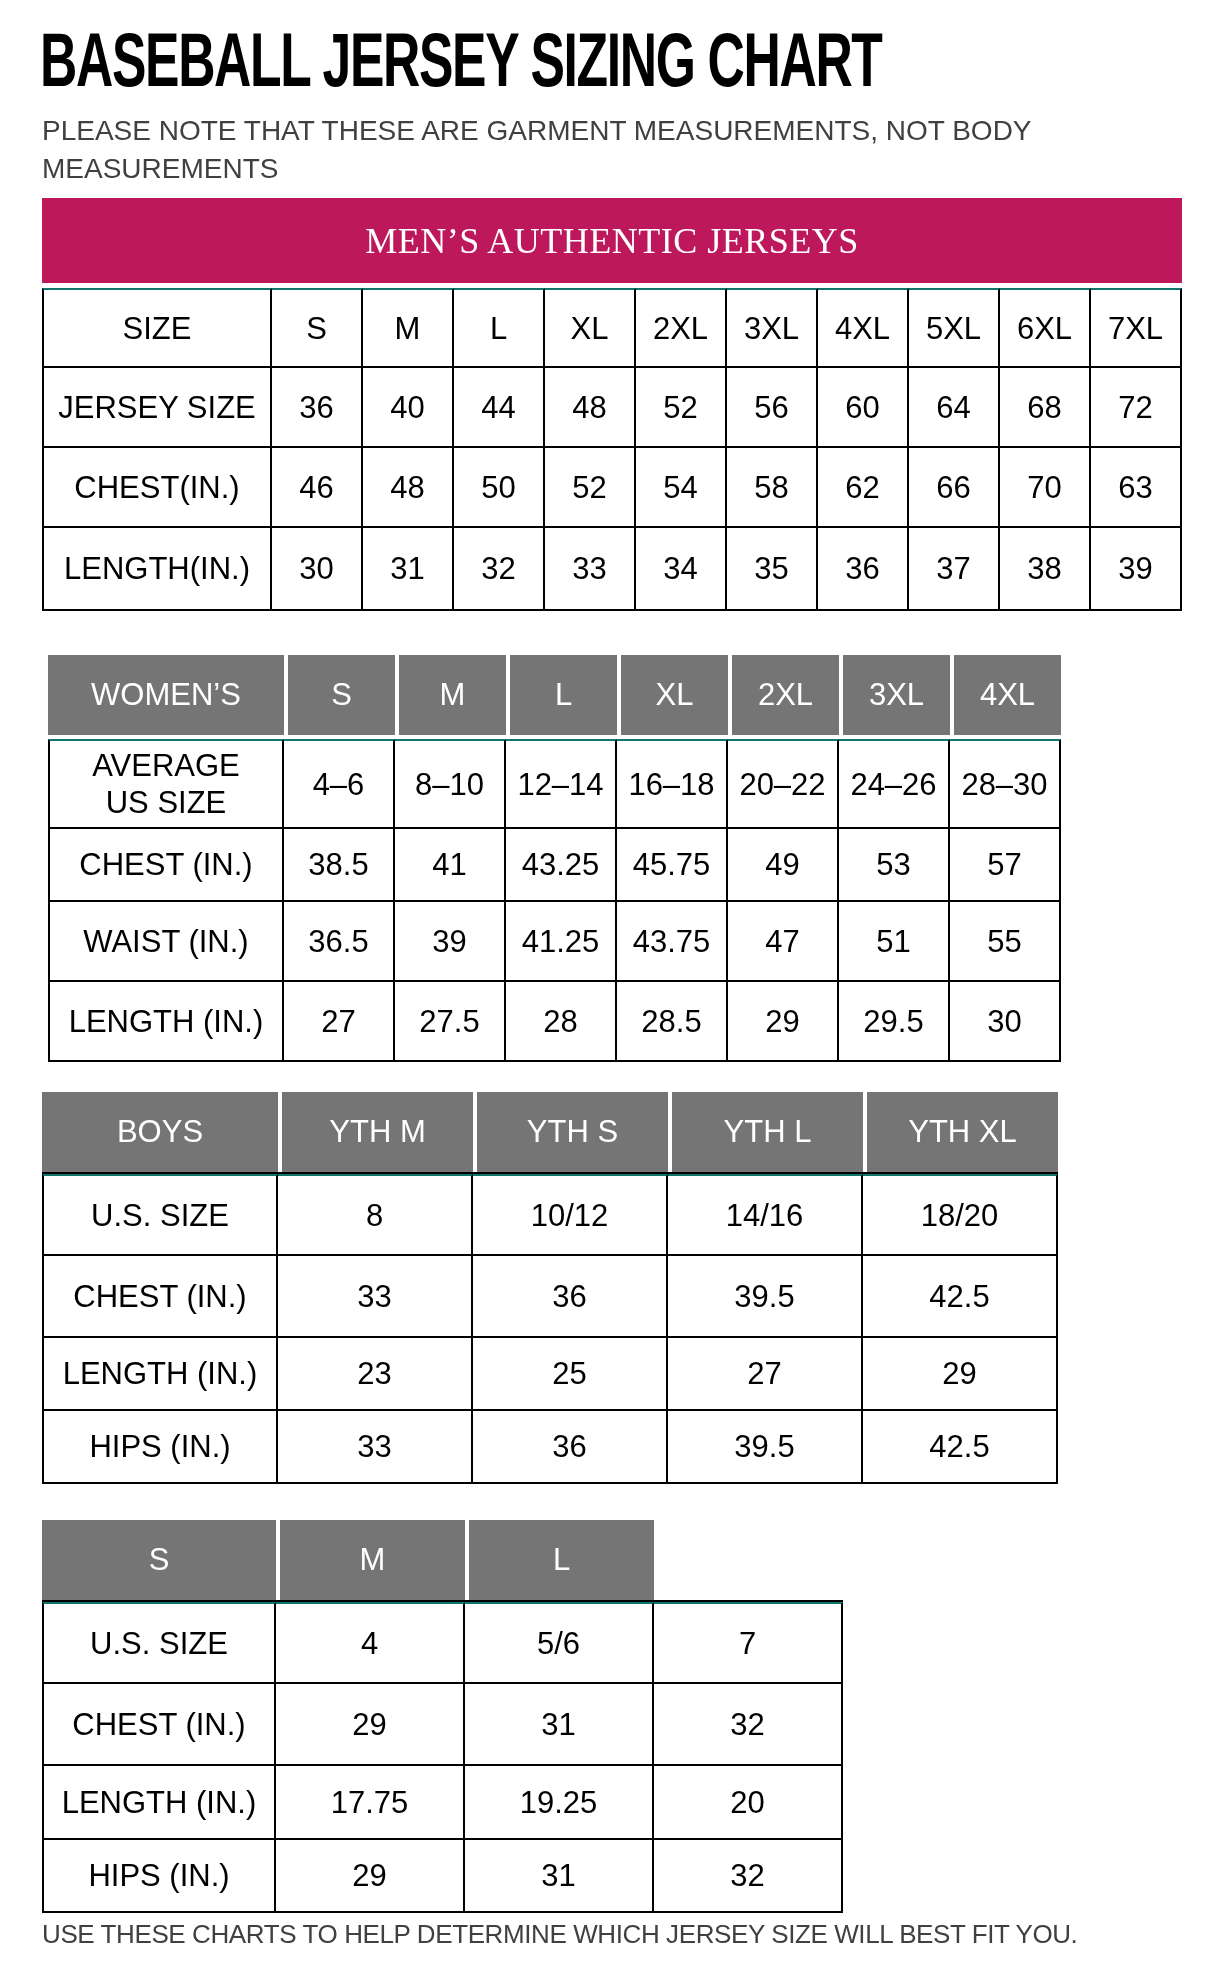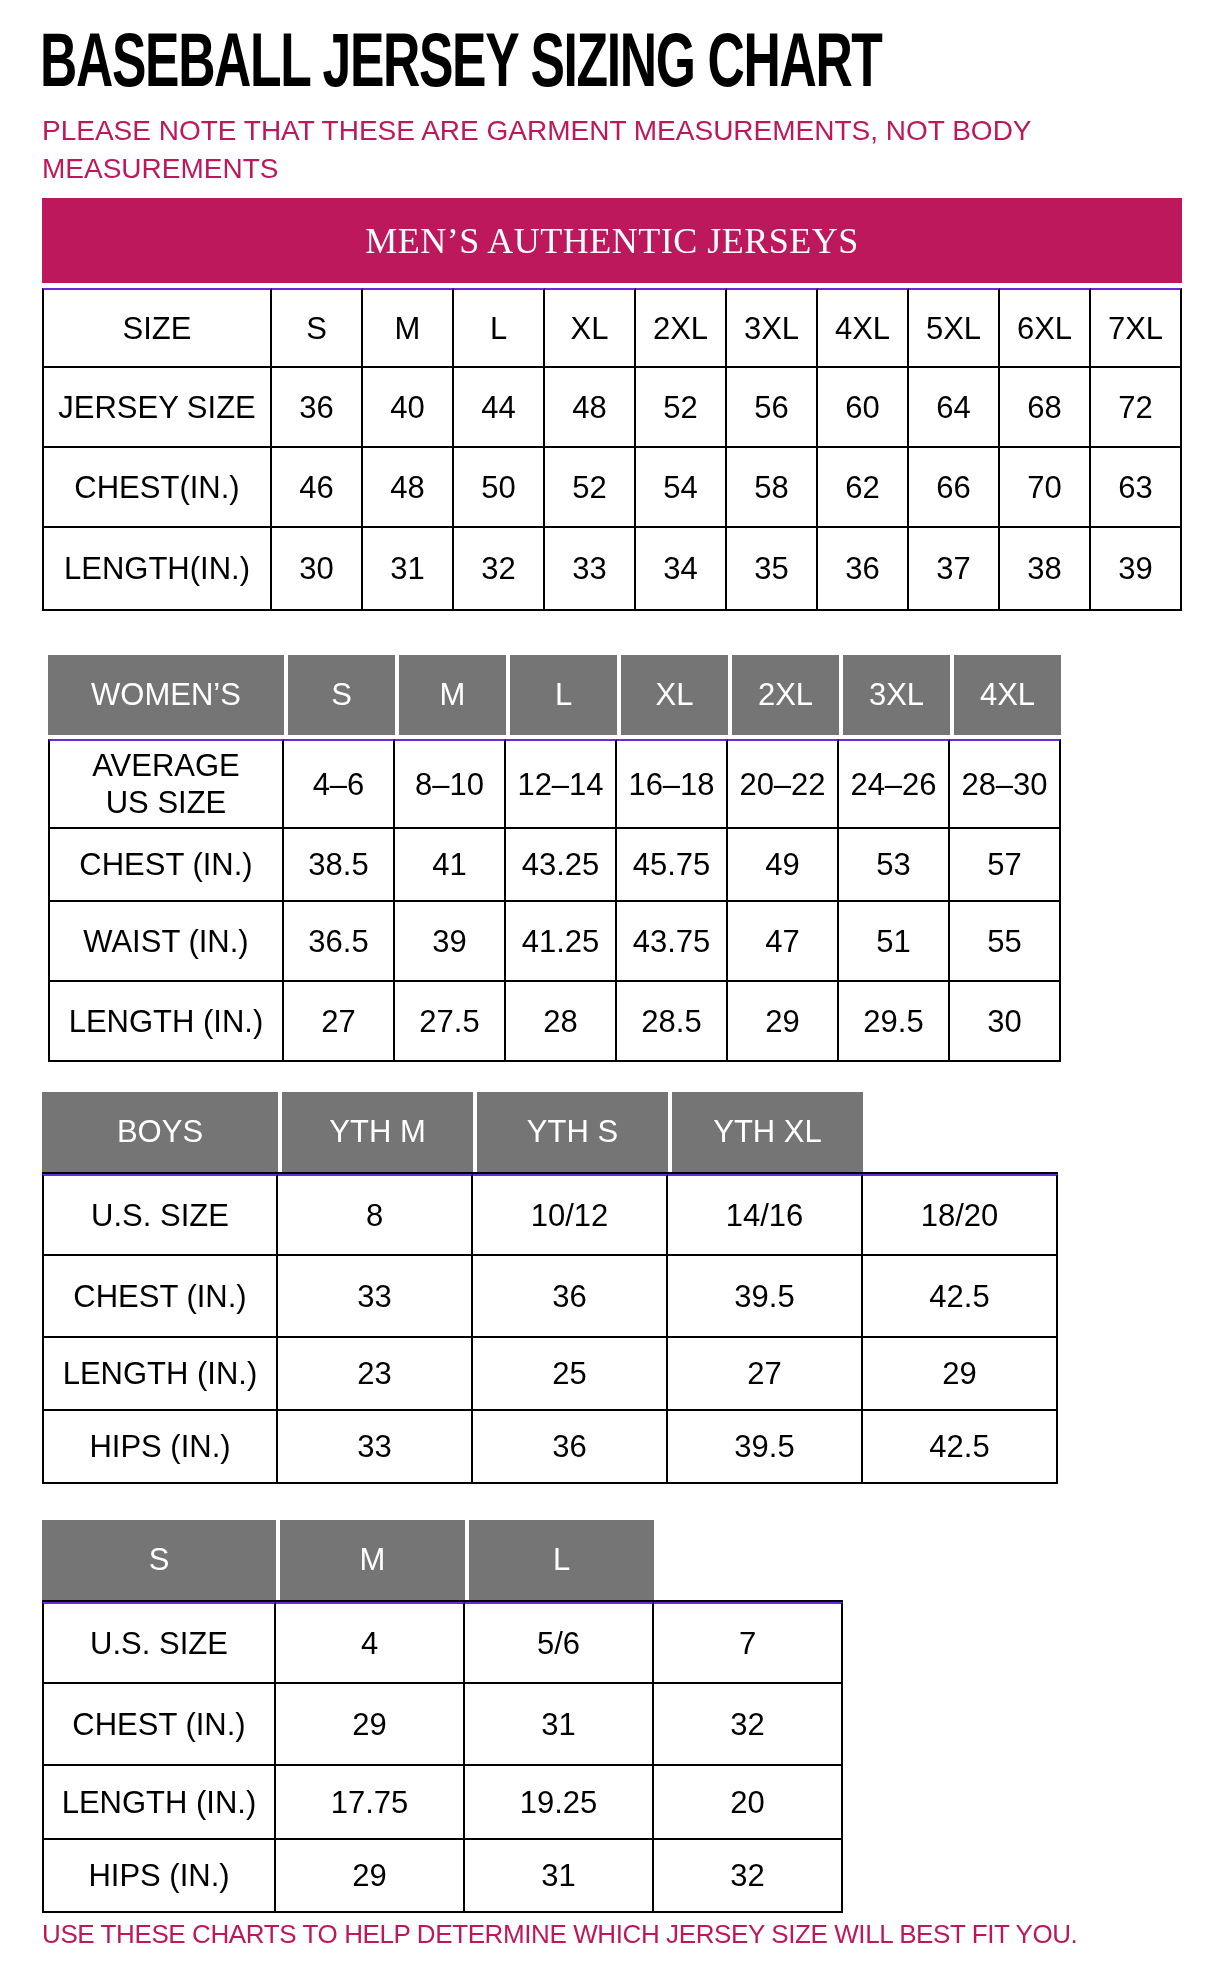--- a/index.html
+++ b/index.html
@@ -15,21 +15,21 @@
   h1.title {
     margin: 22px 0 0 40px;
     font-size: 76px; font-weight: bold; line-height: 1;
     letter-spacing: -2px; white-space: nowrap;
     transform: scaleX(0.68); transform-origin: left center;
     color: #000;
   }
 
   
   .note {
-    color: #be185d; font-size: 28px; line-height: 1.36;
+    color: #404040; font-size: 28px; line-height: 1.36;
     margin: 14px 0 0 42px; width: 1100px; font-weight: normal;
   }
   .note.bottom {
     margin-top: 4px; width: auto; font-size: 26px;
     letter-spacing: -0.4px; white-space: nowrap;
   }
 
   
   .sec-mens      { margin: 10px 0 0 42px; }
   .sec-womens    { margin: 44px 0 0 48px; }
@@ -56,21 +56,21 @@
 
   
   .sz-body { display: grid; background: #fff; }
   .bcell {
     display: flex; align-items: center; justify-content: center;
     font-size: 31px; text-align: center; white-space: pre-line;
     border-right: 2px solid #000; border-bottom: 2px solid #000;
     padding: 0 4px; line-height: 1.2;
   }
   .bcell.first-col { border-left: 2px solid #000; }
-  .bcell.first-row { border-top: 2px solid #6d28d9; }
+  .bcell.first-row { border-top: 2px solid #0f766e; }
 
   
   .t-mens.sz-body      { grid-template-columns: 230px repeat(10, 91px); grid-template-rows: 80px 80px 80px 83px; width: 1140px; }
   .t-womens.sz-header  { grid-template-columns: 236px repeat(7, 111px); grid-template-rows: 80px; width: 1013px; }
   .t-womens.sz-body    { grid-template-columns: 236px repeat(7, 111px); grid-template-rows: 90px 73px 80px 80px; width: 1013px; }
   .t-boys.sz-header    { grid-template-columns: 236px repeat(4, 195px); grid-template-rows: 80px; width: 1016px; }
   .t-boys.sz-body      { grid-template-columns: 236px repeat(4, 195px); grid-template-rows: 82px 82px 73px 73px; width: 1016px; }
   .t-preschool.sz-header { grid-template-columns: 234px repeat(3, 189px); grid-template-rows: 80px; width: 801px; }
   .t-preschool.sz-body   { grid-template-columns: 234px repeat(3, 189px); grid-template-rows: 82px 82px 74px 73px; width: 801px; }
 </style>
@@ -176,20 +176,21 @@
           <div class="bcell">29</div>
           <div class="bcell">29.5</div>
           <div class="bcell">30</div>
         </div>
       </section>
       <section class="sec-boys">
         <div class="sz-header t-boys flush">
           <div class="hcell label">BOYS</div>
           <div class="hcell">YTH M</div>
           <div class="hcell">YTH S</div>
+          <div class="hcell">YTH L</div>
           <div class="hcell">YTH XL</div>
         </div>
         <div class="sz-body t-boys">
           <div class="bcell label first-col first-row">U.S. SIZE</div>
           <div class="bcell first-row">8</div>
           <div class="bcell first-row">10/12</div>
           <div class="bcell first-row">14/16</div>
           <div class="bcell first-row">18/20</div>
           <div class="bcell label first-col">CHEST (IN.)</div>
           <div class="bcell">33</div>

